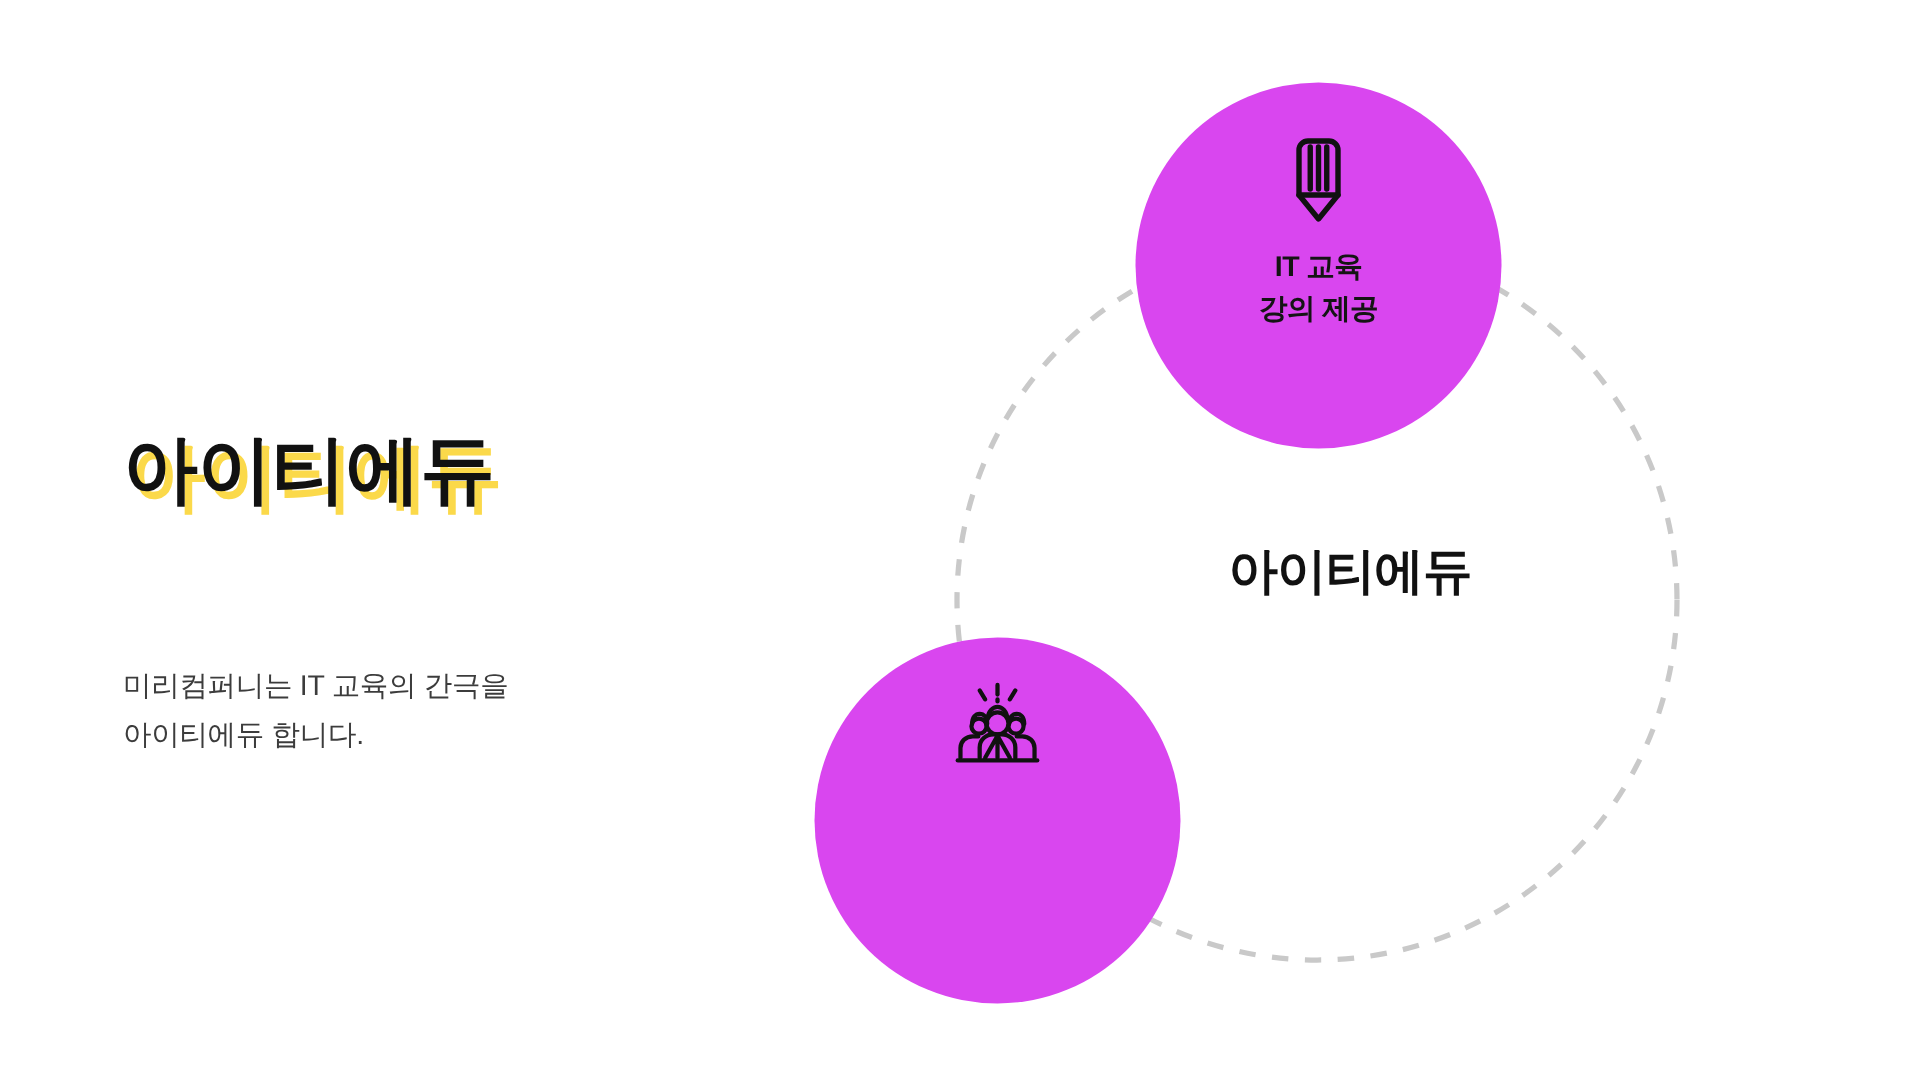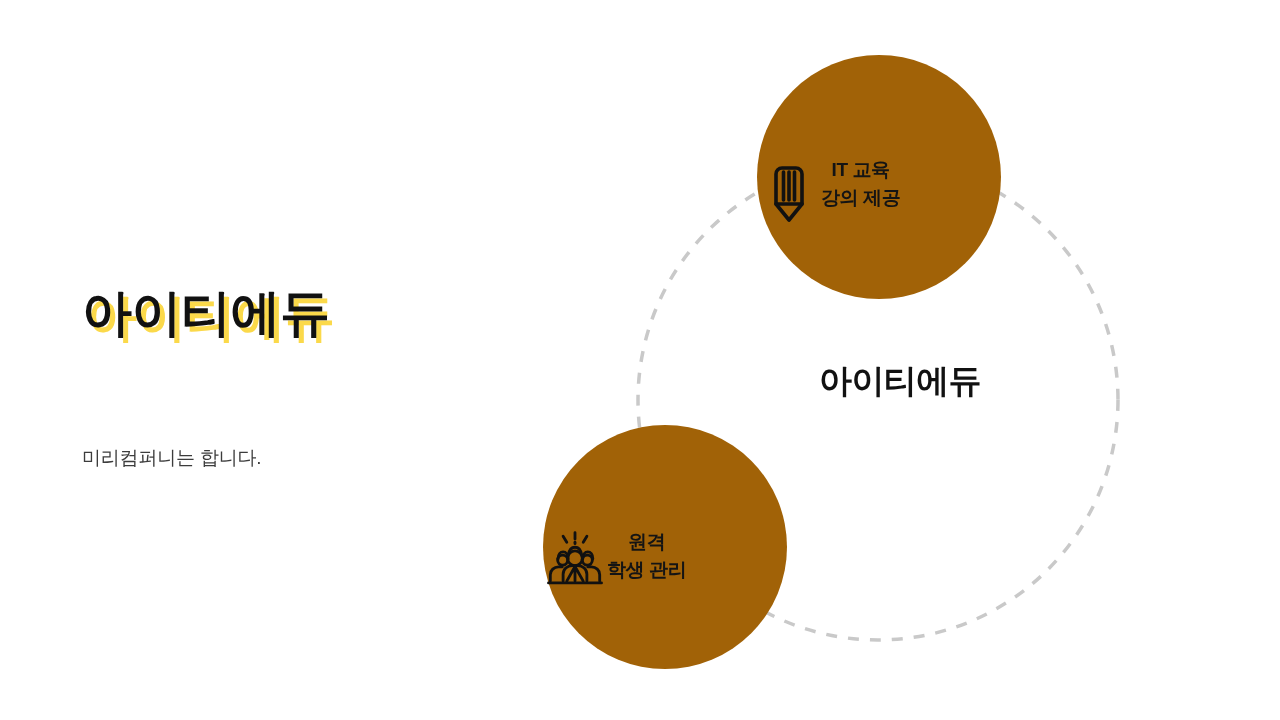--- a/index.html
+++ b/index.html
@@ -66,23 +66,23 @@
     position: absolute;
     left: 0;
     top: 0;
   }
 
   .node {
     position: absolute;
     width: 244px;
     height: 244px;
     border-radius: 50%;
-    background: #a16207;
+    background: #d946ef;
     display: flex;
-    flex-direction: row;
+    flex-direction: column;
     align-items: center;
     justify-content: flex-start;
     box-sizing: border-box;
   }
   .node-top    { left: 237px; top: 55px; }
   .node-left   { left: 23px;  top: 425px; }
   .node-right  { left: 449px; top: 423px; }
 
   .node-icon {
     margin-top: 32px;
@@ -124,21 +124,22 @@
 </head>
 <body>
 
 <div class="slide">
 
   <div class="left-block">
     <h1 class="headline">
       <span class="headline-line">아이티에듀</span>
     </h1>
     <p class="subtitle">
-      <span class="subtitle-line">미리컴퍼니는 합니다.</span>
+      <span class="subtitle-line">미리컴퍼니는 IT 교육의 간극을</span>
+      <span class="subtitle-line">아이티에듀 합니다.</span>
     </p>
   </div>
 
   <div class="diagram">
 
     <svg class="diagram-svg" width="760" height="720" viewBox="0 0 760 720">
       <circle cx="358" cy="400" r="240" fill="none" stroke="#c9c9c9" stroke-width="3.5" stroke-dasharray="11 11" stroke-linecap="butt"></circle>
     </svg>
 
     <div class="center-label">
@@ -177,21 +178,17 @@
           <path d="M62 55v-7c0-5-4-8.5-9-8.5h-4"></path>
 
           <path d="M27 30a8 8 0 1 1 16 0 8 8 0 0 1-16 0z"></path>
           <path d="M27.5 27c1-6 4-9 7.5-9s6.5 3 7.5 9"></path>
           <path d="M22 55v-7.5c0-5.5 4.5-9.5 10-9.5h6c5.5 0 10 4 10 9.5V55"></path>
           <path d="M35 39l-9 16M35 39l9 16M35 39v16"></path>
 
           <path d="M6 57h58"></path>
         </svg>
       </span>
-      <span class="node-label">
-        <span class="node-label-line">원격</span>
-        <span class="node-label-line">학생 관리</span>
-      </span>
     </div>
 
 
   </div>
 </div>
 
 </body></html>

